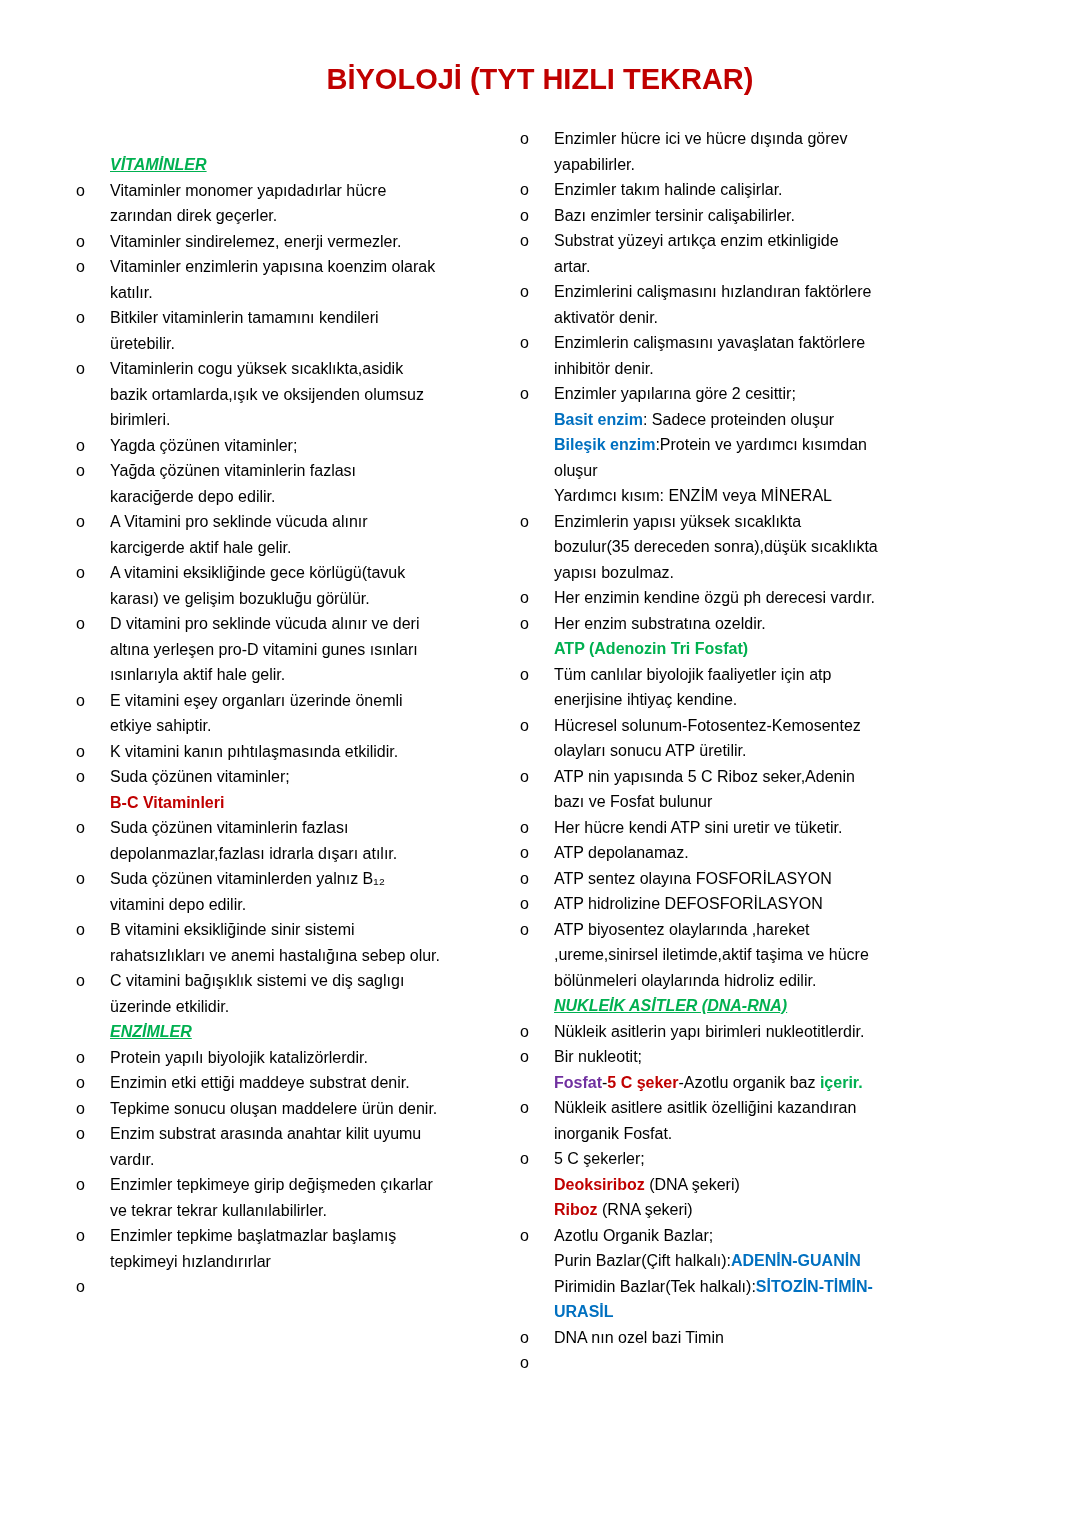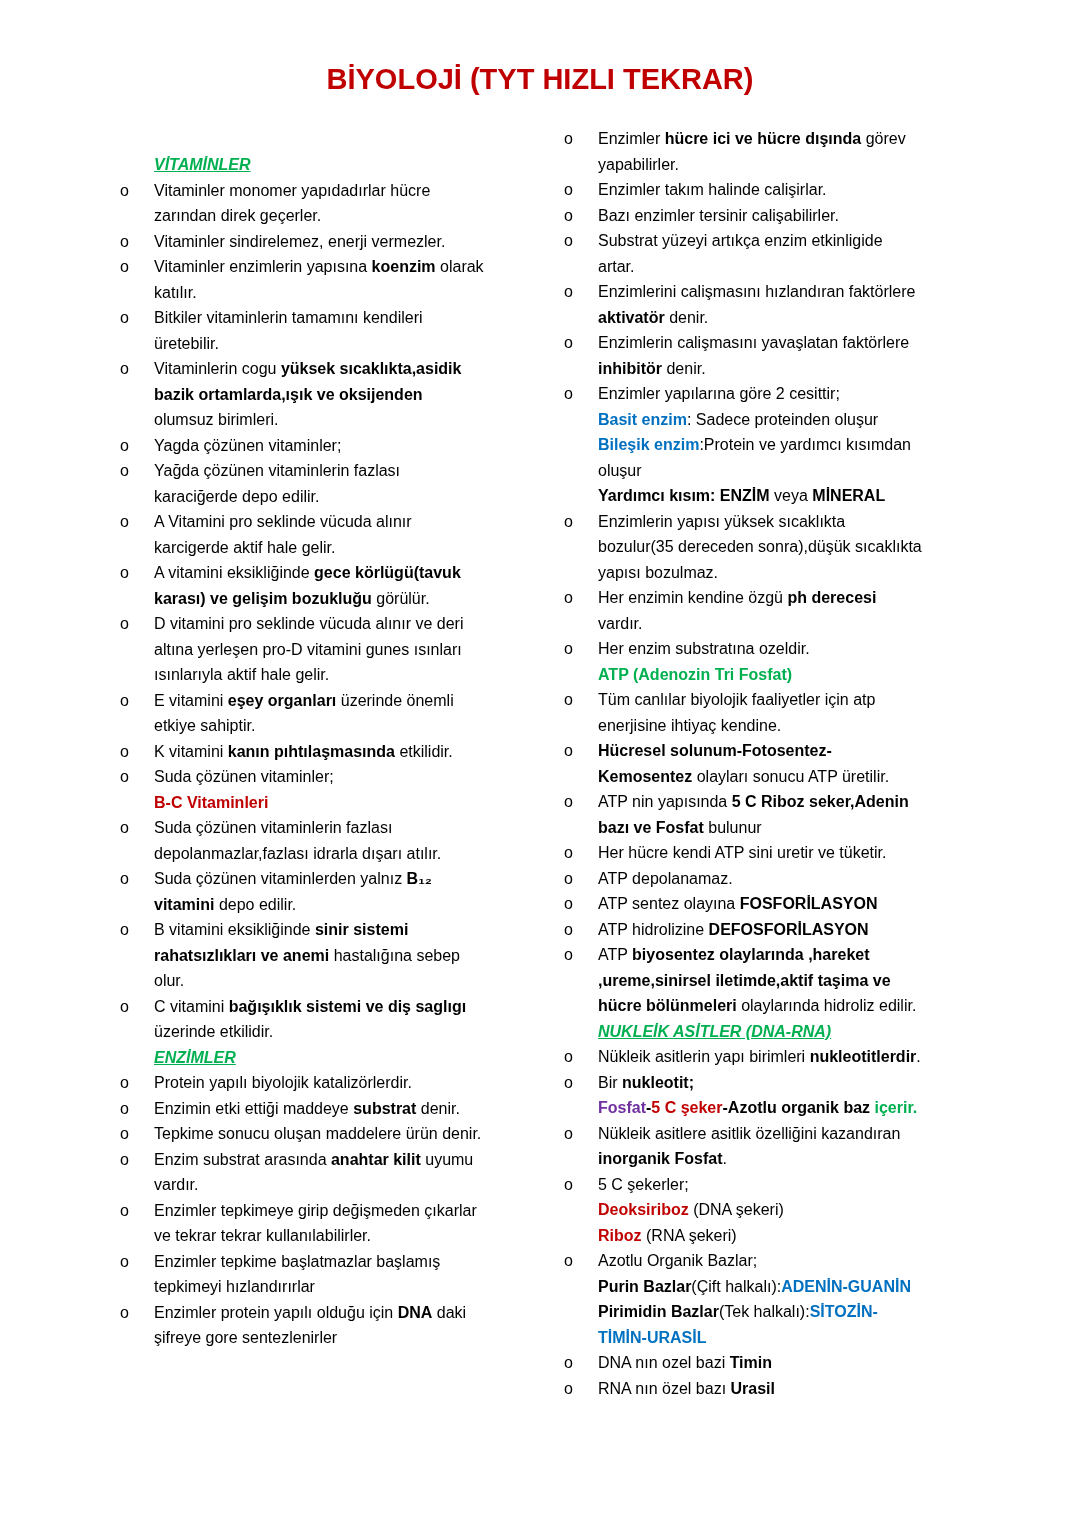--- a/index.html
+++ b/index.html
@@ -13,26 +13,26 @@
   }
   .title{
     padding-top:60px;
     text-align:center;
     font-size:29px;line-height:38px;
     font-weight:700;
     color:var(--title,#c00000);
   }
   .columns{display:flex;margin-top:28px;}
   .col{display:block;}
-  .col-0{margin-left:116px;width:370px;padding-top:26px;}
+  .col-0{margin-left:72px;width:370px;padding-top:26px;}
   .col-1{margin-left:74px;width:362px;}
   .row{display:flex;}
   .marker{flex:0 0 34px;padding-left:4px;}
   .text{flex:1;}
-  .b{font-weight:700;}
+  .b{font-weight:400;}
   .rb{font-weight:700;color:var(--red,#c00000);}
   .bb{font-weight:700;color:var(--blue,#0070c0);text-align:center;}
   .pb{font-weight:700;color:var(--purple,#7030a0);margin-top:36px;}
   .gb{font-weight:700;color:var(--green,#00b050);}
   .h{font-weight:700;font-style:italic;text-decoration:underline;color:var(--green,#00b050);}
 </style>
 </head>
 <body>
 
 <div class="page">
@@ -138,21 +138,20 @@
         <div class="row">
           <span class="marker">o</span>
           <span class="text"><span>Enzimler tepkimeye girip değişmeden çıkarlar ve tekrar tekrar kullanılabilirler.</span></span>
         </div>
         <div class="row">
           <span class="marker">o</span>
           <span class="text"><span>Enzimler tepkime başlatmazlar başlamış tepkimeyi hızlandırırlar</span></span>
         </div>
         <div class="row">
           <span class="marker">o</span>
-          <span class="text"><span>Enzimler protein yapılı olduğu için </span><span class="b">DNA</span><span> daki şifreye gore sentezlenirler</span></span>
         </div>
       </div>
     <div class="col col-1">
         <div class="row">
           <span class="marker">o</span>
           <span class="text"><span>Enzimler </span><span class="b">hücre ici ve hücre dışında</span><span> görev yapabilirler.</span></span>
         </div>
         <div class="row">
           <span class="marker">o</span>
           <span class="text"><span>Enzimler takım halinde calişirlar.</span></span>
@@ -280,17 +279,16 @@
         <div class="row">
           <span class="marker"></span>
           <span class="text"><span class="b">Pirimidin Bazlar</span><span>(Tek halkalı):</span><span class="bb">SİTOZİN-TİMİN-URASİL</span></span>
         </div>
         <div class="row">
           <span class="marker">o</span>
           <span class="text"><span>DNA nın ozel bazi </span><span class="b">Timin</span></span>
         </div>
         <div class="row">
           <span class="marker">o</span>
-          <span class="text"><span>RNA nın özel bazı </span><span class="b">Urasil</span></span>
         </div>
       </div>
   </div>
 </div>
 
 </body></html>

